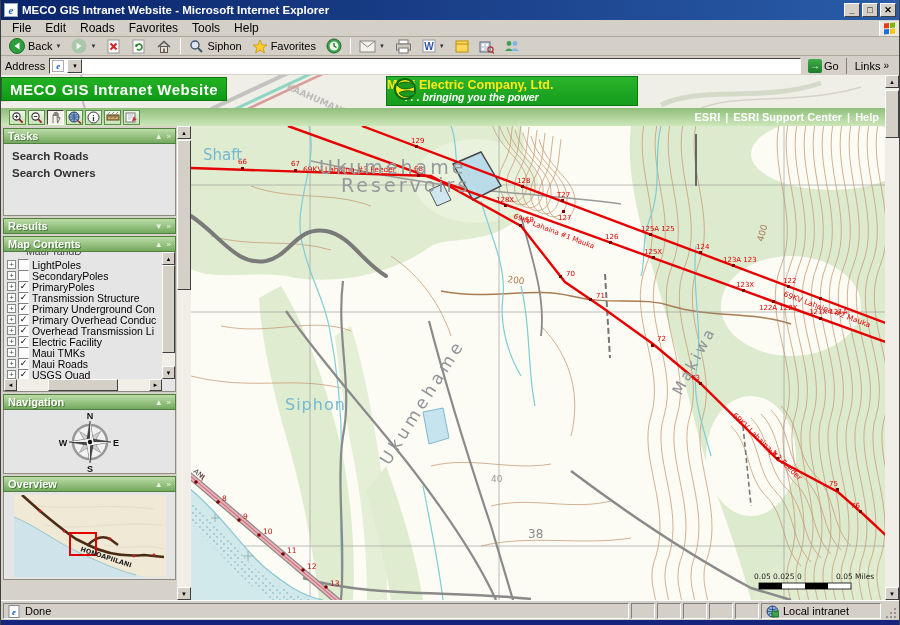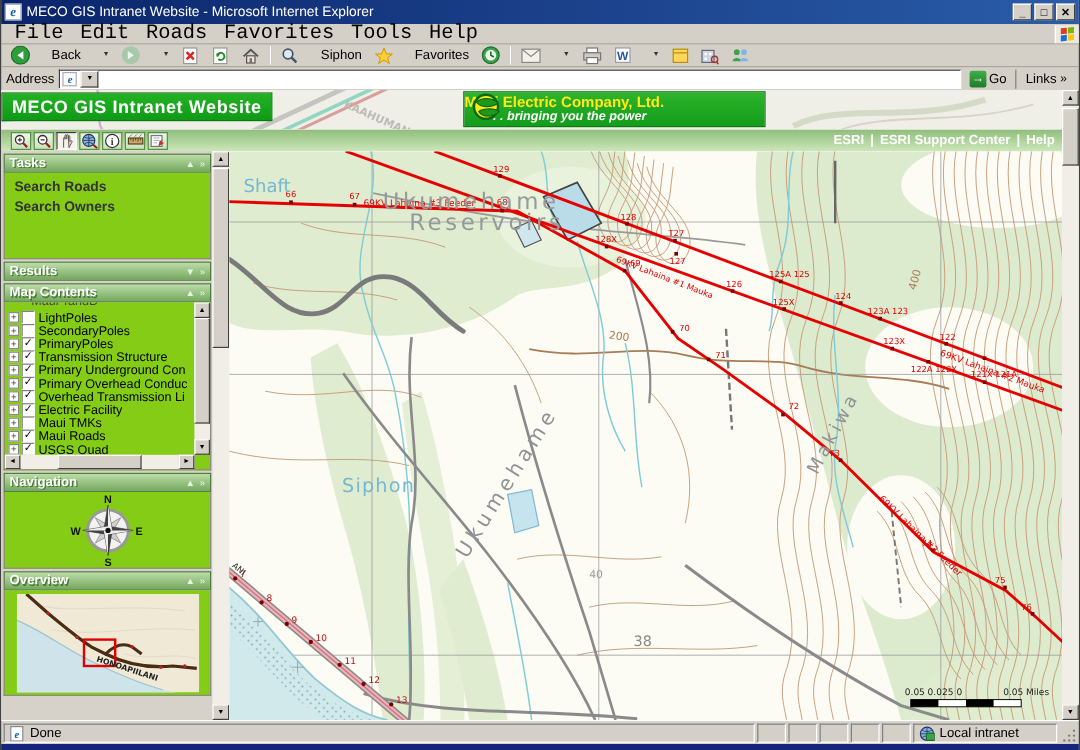--- a/index.html
+++ b/index.html
@@ -2,35 +2,35 @@
 <html><head>
 <meta charset="utf-8">
 <style>
   * { margin:0; padding:0; box-sizing:border-box; }
   html,body { width:900px; height:625px; overflow:hidden; font-family:"Liberation Sans",sans-serif; }
   .window { width:900px; height:625px; background:#d4d0c8; display:flex; flex-direction:column; border-left:1px solid #404040; border-right:1px solid #404040; }
 
   
   .titlebar { height:20px; background:linear-gradient(90deg,#0a246a,#2a5ca8); display:flex; align-items:center; padding:0 3px; flex:none; }
   .titlebar .ticon { width:14px; height:14px; background:#fff; border:1px solid #9ab; color:#1560bd; font:italic bold 11px/12px "Liberation Serif",serif; text-align:center; margin-right:4px; }
-  .titlebar .ttext { color:#fff; font-size:11.5px; font-weight:normal; flex:1; white-space:nowrap; overflow:hidden; }
+  .titlebar .ttext { color:#fff; font-size:11.5px; font-weight:bold; flex:1; white-space:nowrap; overflow:hidden; }
   .tbtn { width:16px; height:14px; background:#d4d0c8; border:1px solid; border-color:#fff #404040 #404040 #fff; font:bold 9px/12px "Liberation Sans",sans-serif; text-align:center; margin-left:2px; color:#000; }
 
   
   .menubar { height:17px; display:flex; align-items:center; border-bottom:1px solid #aca899; padding-left:4px; flex:none; }
-  .menubar .mitem { font-size:17px; padding:1px 7px; color:#000;font-family:Liberation Mono, monospace; }
+  .menubar .mitem { font-size:12px; padding:1px 7px; color:#000; }
   .menubar .spring { flex:1; }
   .winflag { width:20px; height:15px; background:#ece9e2; border-left:1px solid #fff; display:flex; align-items:center; justify-content:center; }
   .flaggrid { width:11px; height:11px; display:grid; grid-template-columns:5px 5px; grid-template-rows:5px 5px; gap:1px; transform:skewY(-6deg); }
   .flaggrid i:nth-child(1){background:#e43d1c;} .flaggrid i:nth-child(2){background:#7db700;}
   .flaggrid i:nth-child(3){background:#1b6fd4;} .flaggrid i:nth-child(4){background:#ffc40d;}
 
   
   .toolbar { height:19px; display:flex; align-items:center; gap:2px; padding-left:4px; border-bottom:1px solid #aca899; flex:none; }
-  .tb-btn { display:flex; align-items:center; gap:18px; padding:0 4px; height:18px; font-size:11px; color:#000; }
+  .tb-btn { display:flex; align-items:center; gap:3px; padding:0 4px; height:18px; font-size:11px; color:#000; }
   .tb-btn svg { display:block; }
   .tb-sep { width:1px; height:16px; background:#808080; border-right:1px solid #fff; margin:0 2px; }
   .caret { font-size:6px; color:#333; }
 
   
   .addressbar { height:19px; display:flex; align-items:center; padding:0 4px; gap:4px; flex:none; }
   .addressbar .alabel { font-size:11px; color:#000; }
   .urlbox { flex:1; height:16px; background:#fff; border:1px solid; border-color:#404040 #fff #fff #404040; display:flex; align-items:center; padding-left:2px; }
   .urlbox .picon { width:12px; height:12px; background:#fff; border:1px solid #aab; color:#1560bd; font:italic bold 9px/10px "Liberation Serif",serif; text-align:center; margin-right:3px; }
   .urlbox .utext { font-size:11px; color:#000; flex:1; }
@@ -59,21 +59,21 @@
   .esri-links span { white-space:nowrap; }
 
   .main { width:886px; height:474px; display:flex; }
 
   
   .sidebar { width:176px; height:474px; background:#d6d2c9; padding:2px 1px 0 2px; overflow:hidden; }
   .panel-h { height:16px; background:linear-gradient(#bcdca8,#74a95e); border:1px solid #50803f; display:flex; align-items:center; padding:0 4px; margin-top:2px; }
   .panel-h:first-child { margin-top:0; }
   .panel-h .ptitle { color:#fff; font-size:11px; font-weight:bold; text-shadow:1px 1px 0 #4a7a3a; flex:1; }
   .panel-h .picon { color:#e8f4e0; font-size:8px; margin-left:4px; }
-  .panel-b { background:#84cc16; border:1px solid #8e8b82; border-top:none; }
+  .panel-b { background:#e5e5e5; border:1px solid #8e8b82; border-top:none; }
   .task-link { font-size:11.5px; font-weight:bold; color:#333; padding:3px 0 2px 8px; }
   .tasks-body { height:72px; padding-top:3px; }
 
   
   .mc-body { height:140px; position:relative; overflow:hidden; }
   .mc-list { position:absolute; left:0; top:0; right:13px; bottom:12px; overflow:hidden; }
   .mc-partial { height:7px; overflow:hidden; }
   .mc-partial div { font-size:10.5px; color:#444; margin-top:-7px; padding-left:22px; }
   .layer-row { display:flex; align-items:center; height:11px; padding-left:3px; white-space:nowrap; }
   .expander { width:9px; height:9px; border:1px solid #888; background:#fff; font:8px/7px "Liberation Sans",sans-serif; text-align:center; color:#444; flex:none; }

